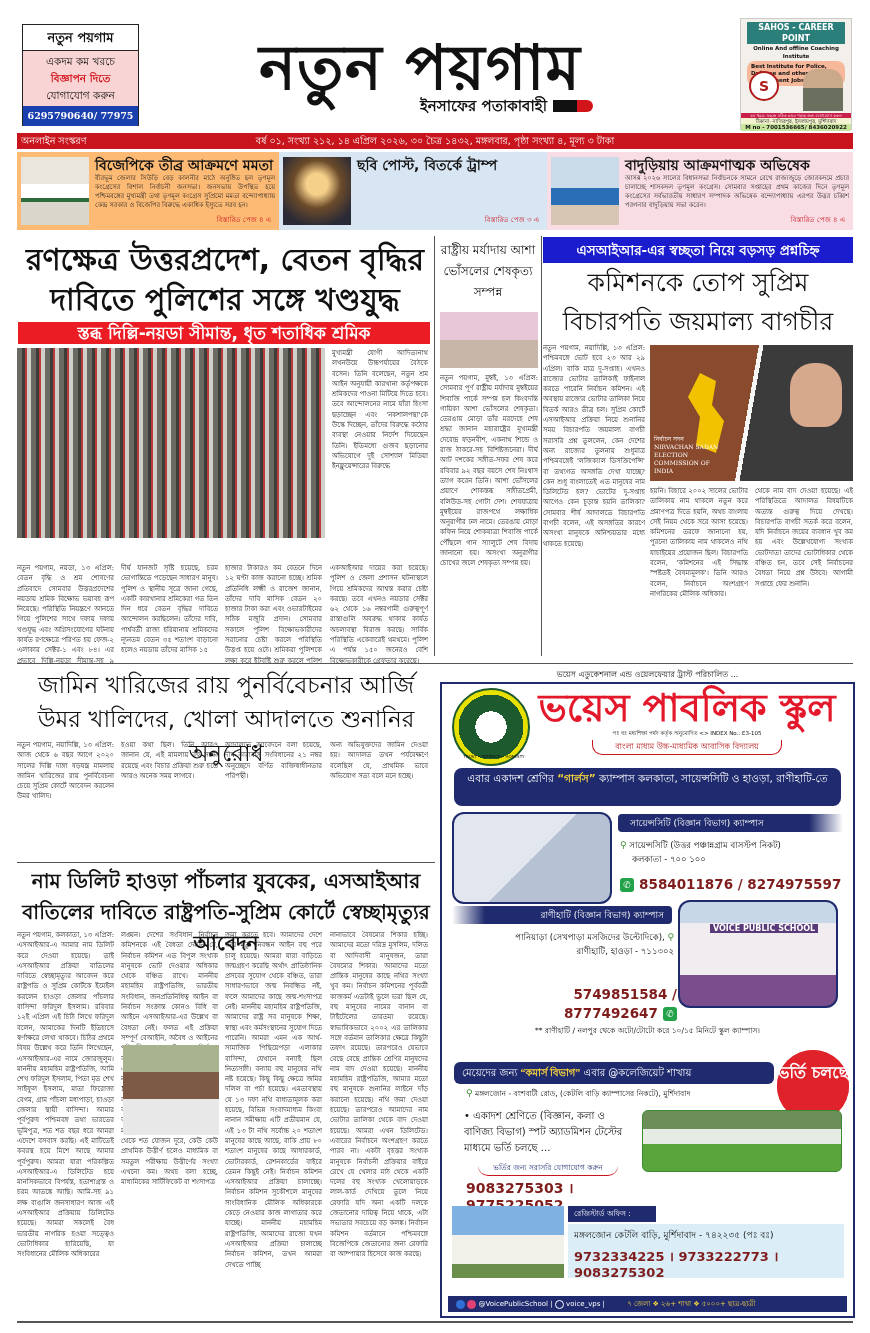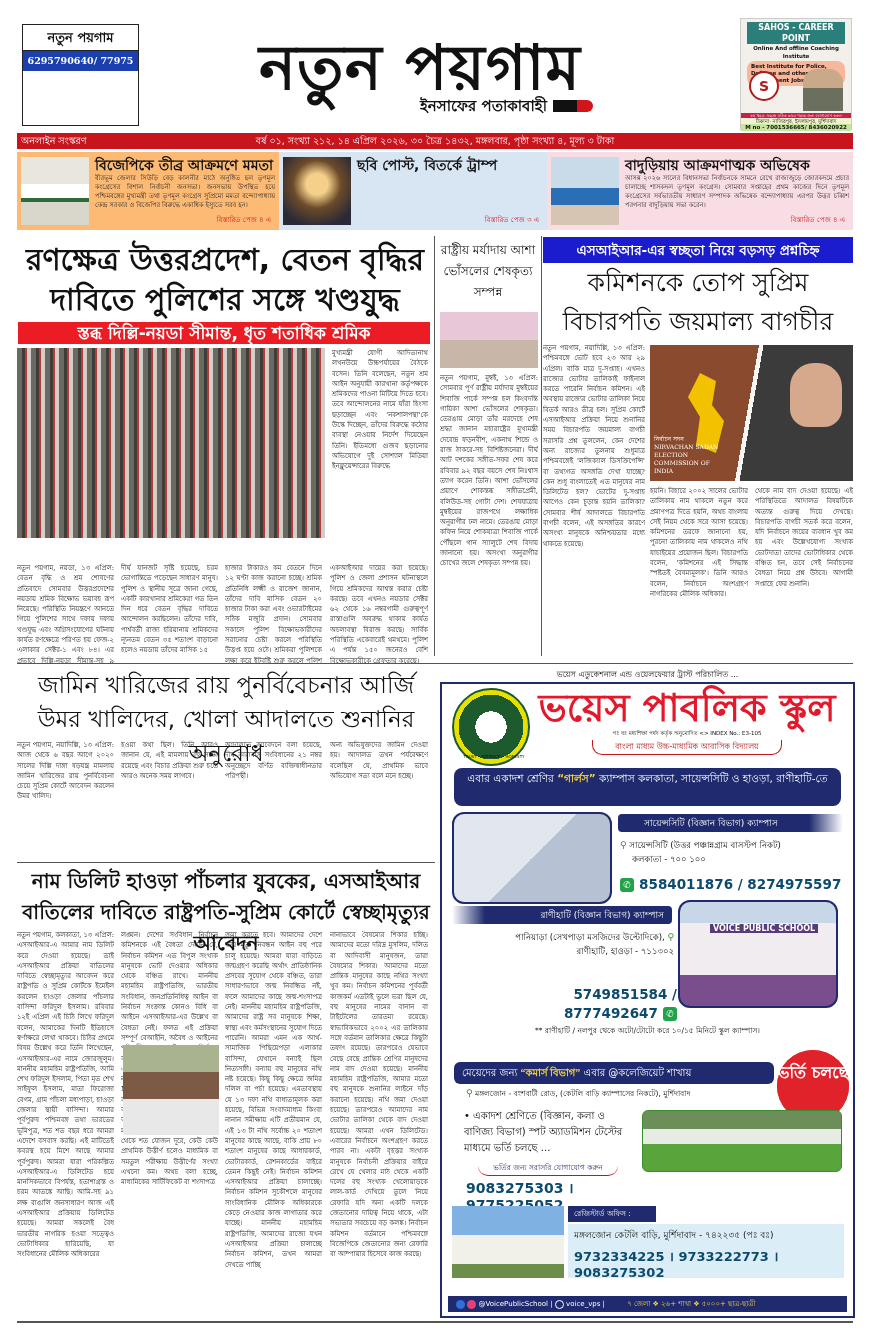--- a/index.html
+++ b/index.html
@@ -48,32 +48,37 @@
   .h3 { font-size: 20px; font-weight: bold; line-height: 31px; text-align: center; font-family: "DejaVu Sans", sans-serif; }
   
   .school-ad { left: 440px; top: 728px; width: 415px; height: 592px; border: 2px solid #1f2b6e; background: #fff; font-family: "DejaVu Sans", sans-serif; }
   .sa-emblem { position: absolute; left: 10px; top: 4px; width: 78px; height: 78px; border-radius: 50%; background: radial-gradient(circle, #fff 0 30%, #1d5a2e 30% 62%, #e8e000 62% 100%); border: 2px solid #1d5a2e; }
   .sa-title { position: absolute; left: 95px; top: 2px; width: 300px; font-size: 38px; font-weight: bold; color: #e3182a; text-align: center; line-height: 44px; }
   .sa-sub { position: absolute; left: 95px; top: 46px; width: 300px; text-align: center; font-size: 5.5px; }
   .sa-medium { position: absolute; left: 150px; top: 56px; width: 190px; height: 15px; border: 1px solid #c8141c; border-top: none; border-radius: 0 0 10px 10px; font-size: 8px; color: #b01a1a; text-align: center; line-height: 14px; }
   .sa-banner { position: absolute; left: 12px; top: 84px; width: 387px; height: 38px; background: #1f2b6e; color: #fff; border-radius: 8px; font-size: 10.5px; text-align: center; line-height: 17px; padding-top: 2px; }
   .sa-banner .y { color: #f7d23d; font-weight: bold; }
   .bldg { background: linear-gradient(135deg,#e2e7ef 0 50%,#b6c2d3 50%); border-radius: 12px; border: 2px solid #1f2b6e; }
-  .campus-bar { background: linear-gradient(90deg,#1f2b6e 85%, #fff); color: #fff; font-size: 9px; line-height: 18px; padding-left: 26px; border-radius: 4px; }
-  .phone-red { color: #0c4a6e; font-weight: bold; font-size: 13.5px; }
+  .campus-bar { background: linear-gradient(90deg,#1f2b6e 85%, #fff); color: #fff; font-size: 9px; line-height: 18px; padding-left: 12px; border-radius: 4px; }
+  .phone-red { color: #7f1d1d; font-weight: bold; font-size: 13.5px; }
   .ph-icon { display: inline-block; width: 14px; height: 14px; background: #22a34a; border-radius: 3px; color: #fff; font-size: 9px; text-align: center; line-height: 14px; vertical-align: middle; }
   .pin { color: #3a8c2e; font-size: 9px; }
   .seal { position: absolute; right: 4px; top: 320px; width: 72px; height: 72px; background: #e0222a; border-radius: 50%; color: #fff; font-size: 16px; font-weight: bold; text-align: center; line-height: 26px; padding-top: 10px; box-shadow: 0 0 0 4px #e0222a inset; }
   .foot { position: absolute; left: 6px; right: 6px; bottom: 4px; height: 16px; background: #1f2b6e; color: #fff; font-size: 7px; line-height: 16px; padding-left: 8px; }
 </style>
 </head>
 <body>
 
 <div class="abs ad-left">
   <div class="brand">নতুন পয়গাম</div>
+  <div class="body">
+    <div>একদম কম খরচে</div>
+    <div class="red">বিজ্ঞাপন দিতে</div>
+    <div>যোগাযোগ করুন</div>
+  </div>
   <div class="phone">6295790640/ 77975 83010</div>
 </div>
 
 <div class="abs logo-main">নতুন পয়গাম</div>
 <div class="abs tagline">
   <span>ইনসাফের পতাকাবাহী</span>
   <span class="pen"></span>
 </div>
 
 <div class="abs ad-right">

